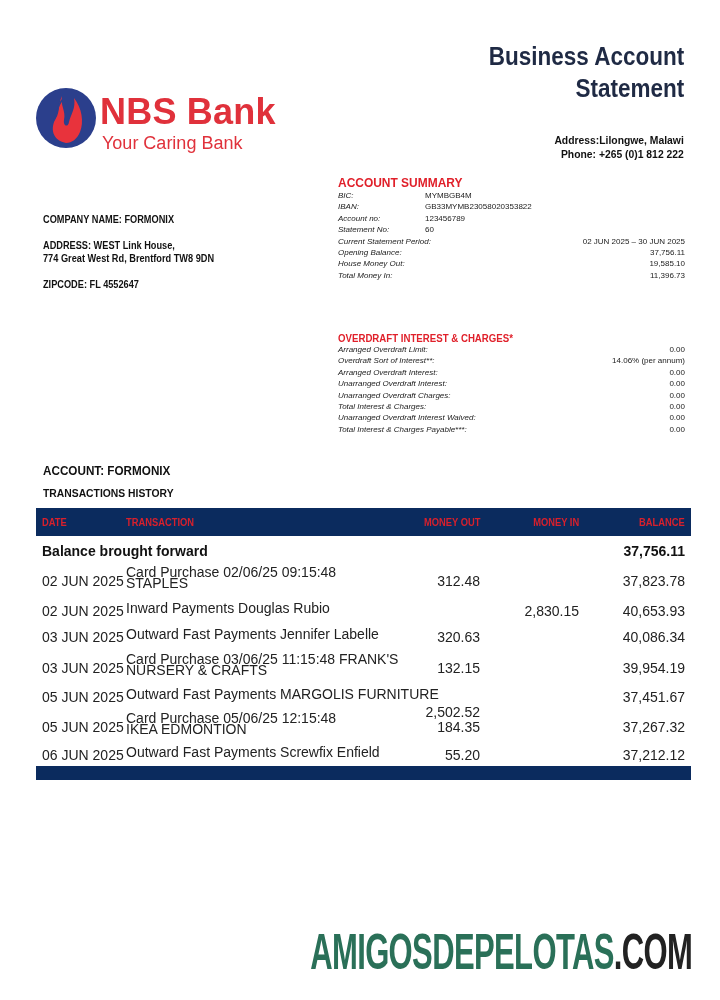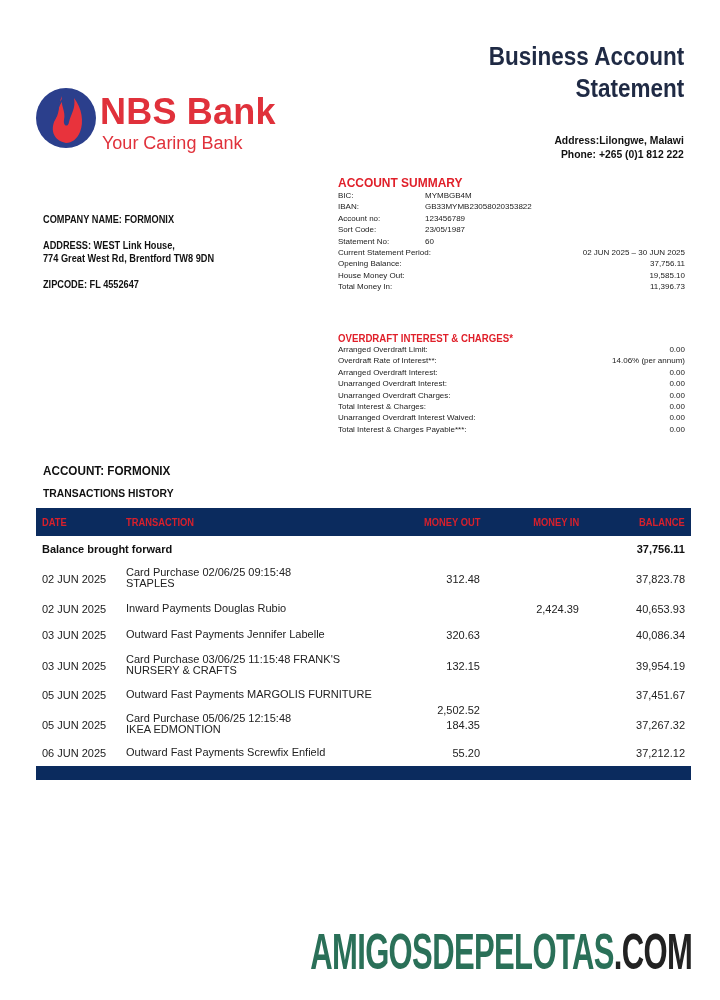--- a/index.html
+++ b/index.html
@@ -21,39 +21,39 @@
     .company { position: absolute; left: 43px; top: 213px; font-size: 10px; font-weight: bold; line-height: 13px; transform: scaleX(0.92); transform-origin: left top; }
     .company .gap { height: 13px; }
 
     
     .section { position: absolute; left: 338px; width: 347px; }
     .summary { top: 176px; }
     .overdraft { top: 332px; }
     .sec-title { color: #e0202a; font-weight: bold; font-size: 13px; line-height: 14px; transform: scaleX(0.92); transform-origin: left top; white-space: nowrap; }
     .overdraft .sec-title { font-size: 10.5px; line-height: 12px; }
     .kv { position: relative; height: 11.4px; font-size: 8px; line-height: 11.4px; white-space: nowrap; color: #222; }
-    .kv .k { position: absolute; left: 0; }
+    .kv .k { position: absolute; left: 0; font-style: italic; }
     .kv .v-mid { position: absolute; left: 87px; }
     .kv .v-right { position: absolute; right: 0; }
 
     
     .acct-title { position: absolute; left: 43px; top: 463px; font-size: 13px; font-weight: bold; transform: scaleX(0.9); transform-origin: left top; }
     .tx-title { position: absolute; left: 43px; top: 487px; font-size: 11.5px; font-weight: bold; transform: scaleX(0.9); transform-origin: left top; }
 
     
     .table { position: absolute; left: 36px; top: 508px; width: 655px; }
     .thead { position: relative; height: 28px; background: #0b2b5e; color: #d8202c; font-size: 11px; font-weight: bold; }
     .thead span { position: absolute; top: 8px; transform: scaleX(0.85); white-space: nowrap; }
     .c-date { left: 6px; transform-origin: left top; }
     .c-tx { left: 90px; transform-origin: left top; }
     .c-out { right: 211px; transform-origin: right top; }
     .c-in { right: 112px; transform-origin: right top; }
     .c-bal { right: 6px; transform-origin: right top; }
 
-    .row { position: relative; font-size: 11px; color: #222; }
+    .row { position: relative; font-size: 14px; color: #222; }
     .row span { position: absolute; white-space: nowrap; }
     .row .date { left: 6px; }
     .row .desc { left: 90px; line-height: 11px; }
     .row .out { right: 211px; }
     .row .in { right: 112px; }
     .row .bal { right: 6px; }
     .row.bf { height: 26px; font-weight: bold; color: #111; }
     .row.bf span { top: 7px; }
 
     .tfoot { height: 14px; background: #0b2b5e; }
@@ -103,24 +103,20 @@
     </div>
   <div class="kv">
       <span class="k">IBAN:</span>
       <span class="v-mid">GB33MYMB23058020353822</span>
     </div>
   <div class="kv">
       <span class="k">Account no:</span>
       <span class="v-mid">123456789</span>
     </div>
   <div class="kv">
-      <span class="k">Sort Code:</span>
-      <span class="v-mid">23/05/1987</span>
-    </div>
-  <div class="kv">
       <span class="k">Statement No:</span>
       <span class="v-mid">60</span>
     </div>
   <div class="kv">
       <span class="k">Current Statement Period:</span>
       <span class="v-right">02 JUN 2025 – 30 JUN 2025</span>
     </div>
   <div class="kv">
       <span class="k">Opening Balance:</span>
       <span class="v-right">37,756.11</span>
@@ -135,21 +131,21 @@
     </div>
 </div>
 
 <div class="section overdraft">
   <div class="sec-title">OVERDRAFT INTEREST &amp; CHARGES*</div>
   <div class="kv">
       <span class="k">Arranged Overdraft Limit:</span>
       <span class="v-right">0.00</span>
     </div>
   <div class="kv">
-      <span class="k">Overdraft Rate of Interest**:</span>
+      <span class="k">Overdraft Sort of Interest**:</span>
       <span class="v-right">14.06% (per annum)</span>
     </div>
   <div class="kv">
       <span class="k">Arranged Overdraft Interest:</span>
       <span class="v-right">0.00</span>
     </div>
   <div class="kv">
       <span class="k">Unarranged Overdraft Interest:</span>
       <span class="v-right">0.00</span>
     </div>
@@ -193,21 +189,21 @@
     <span class="date" style="top:11px">02 JUN 2025</span>
     <span class="desc" style="top:5px">Card Purchase 02/06/25 09:15:48</span>
     <span class="desc" style="top:16px">STAPLES</span>
     <span class="out" style="top:11px">312.48</span>
     <span class="bal" style="top:11px">37,823.78</span>
   </div>
 
   <div class="row" style="height:26px">
     <span class="date" style="top:7px">02 JUN 2025</span>
     <span class="desc" style="top:7px">Inward Payments Douglas Rubio</span>
-    <span class="in" style="top:7px">2,424.39</span>
+    <span class="in" style="top:7px">2,830.15</span>
     <span class="bal" style="top:7px">40,653.93</span>
   </div>
 
   <div class="row" style="height:28px">
     <span class="date" style="top:7px">03 JUN 2025</span>
     <span class="desc" style="top:7px">Outward Fast Payments Jennifer Labelle</span>
     <span class="out" style="top:7px">320.63</span>
     <span class="bal" style="top:7px">40,086.34</span>
   </div>
 

